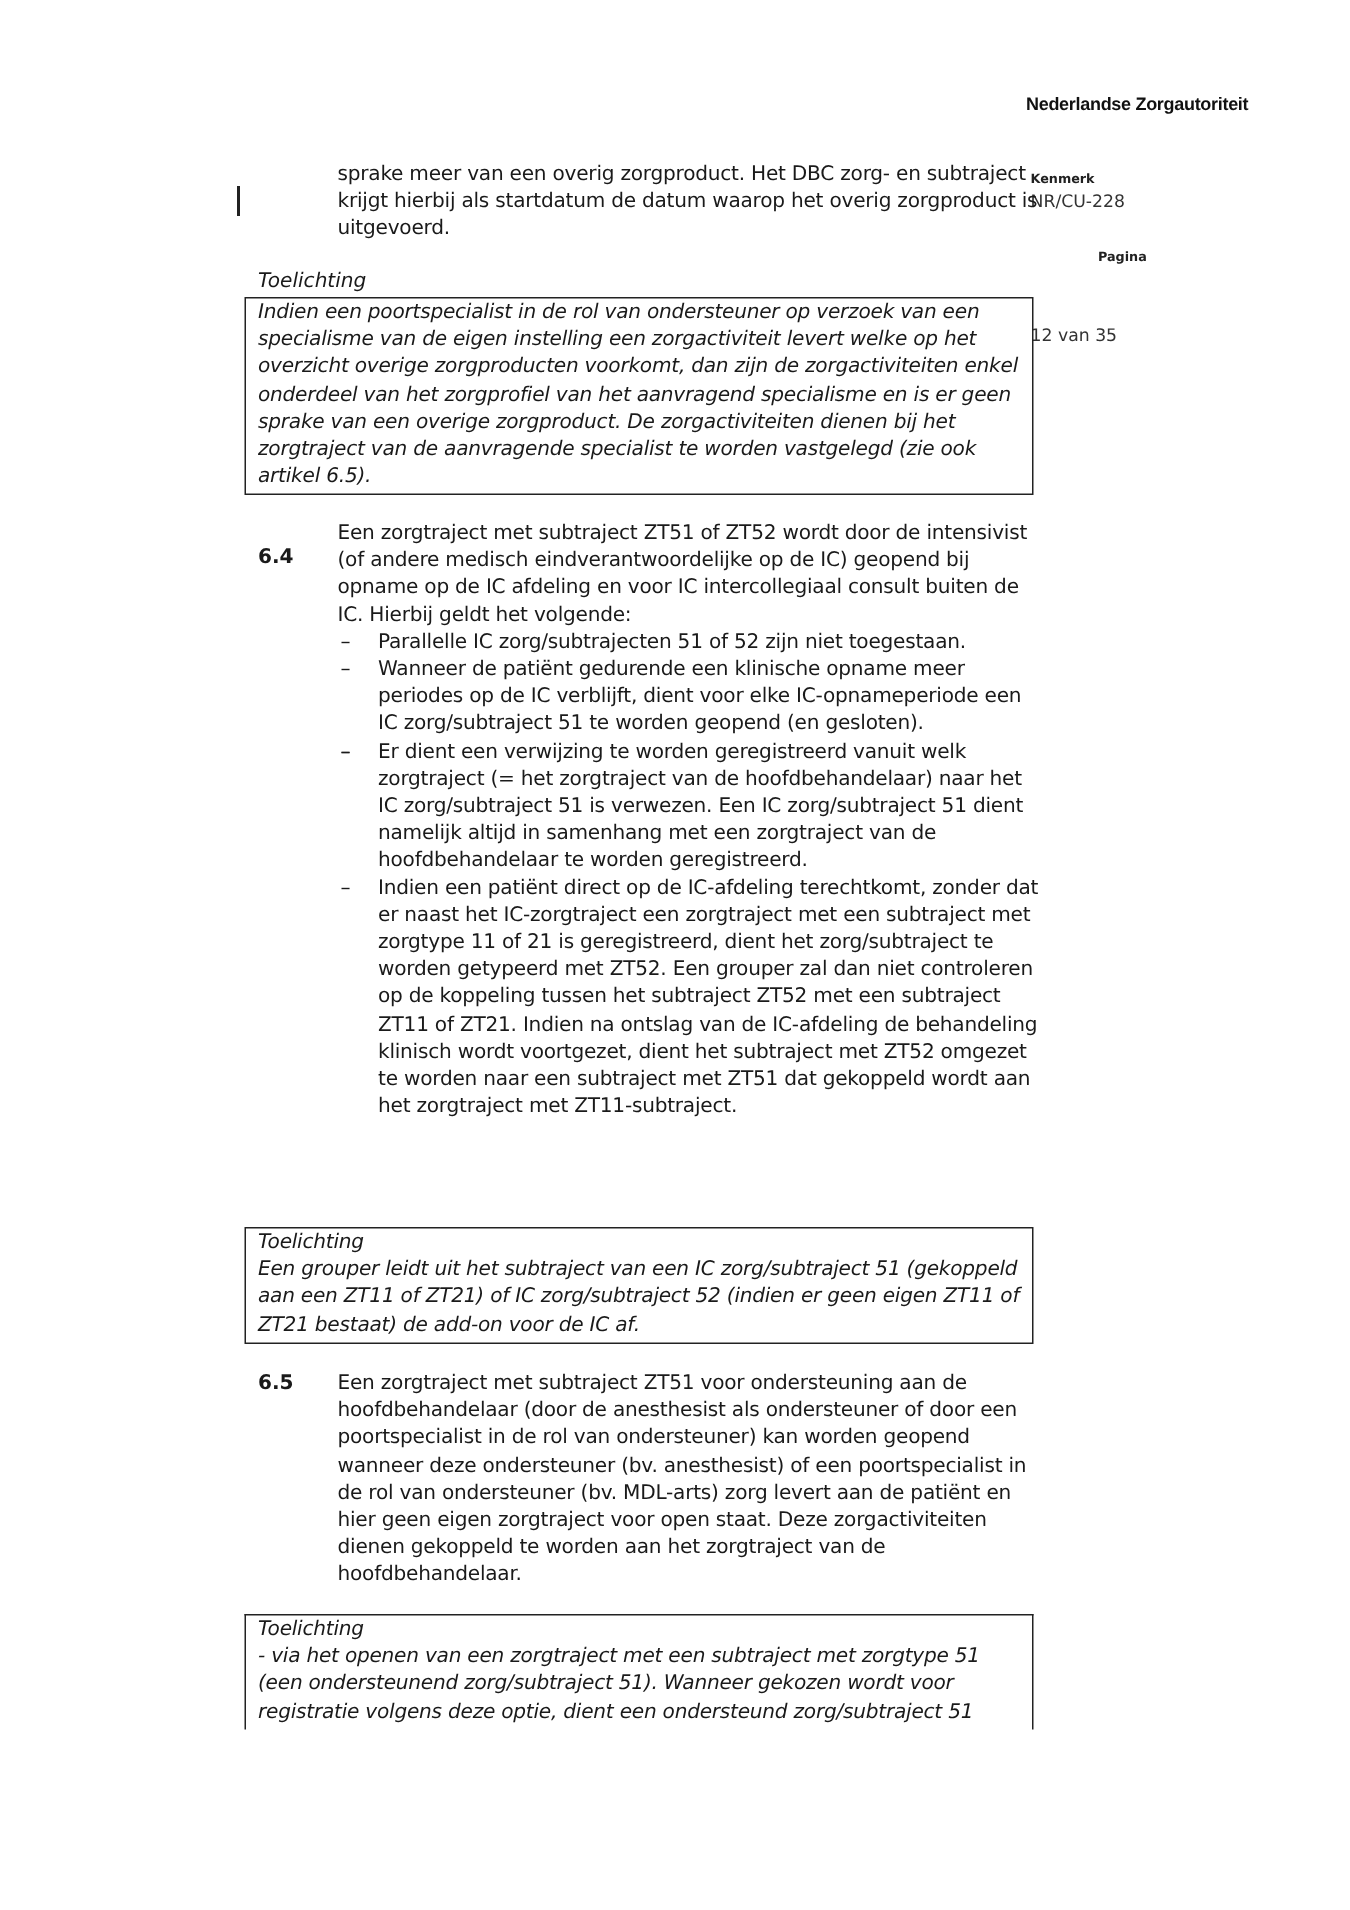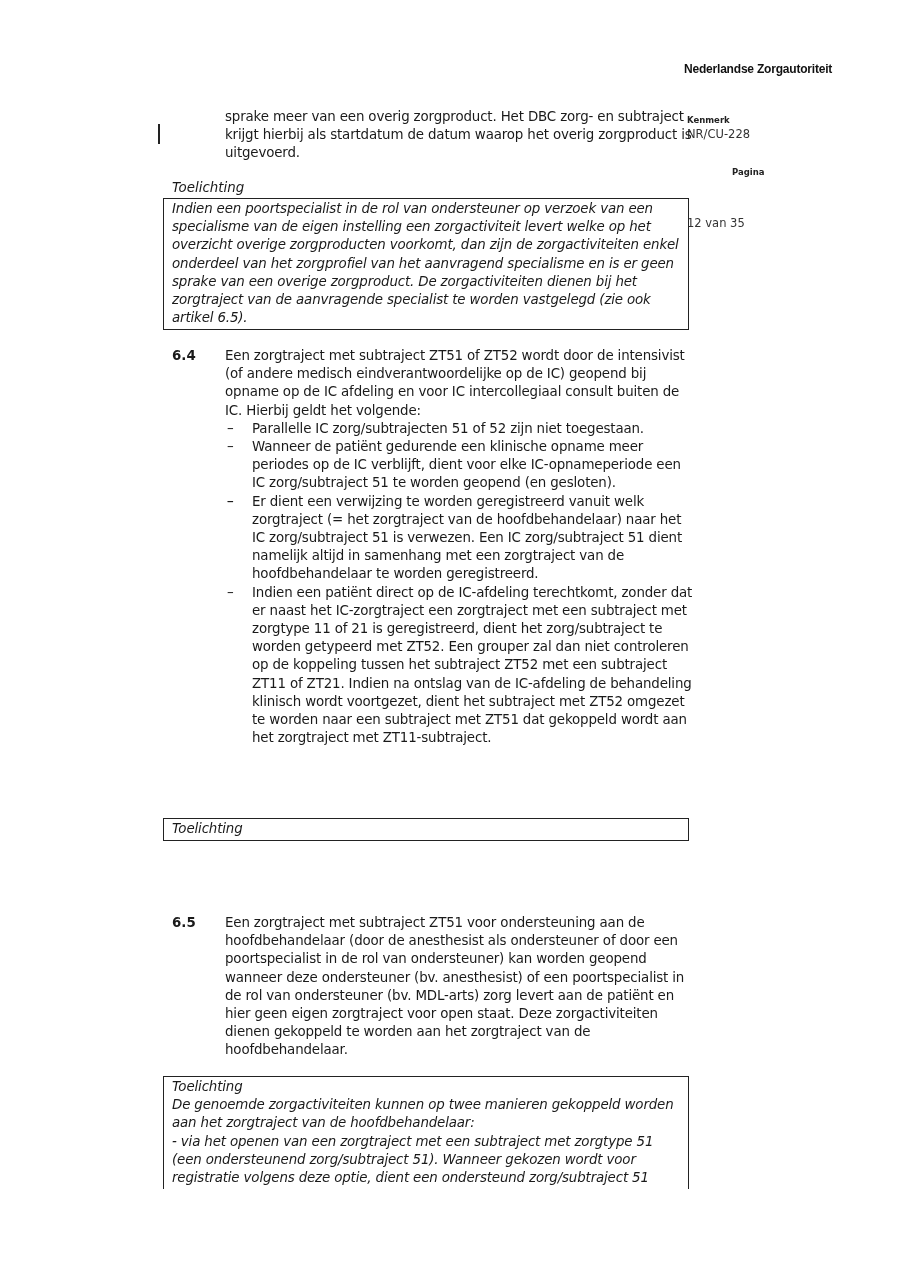--- a/index.html
+++ b/index.html
@@ -58,38 +58,38 @@
 
 <div class="para" style="top:108px;">
   <p>sprake meer van een overig zorgproduct. Het DBC zorg- en subtraject krijgt hierbij als startdatum de datum waarop het overig zorgproduct is uitgevoerd.</p>
 </div>
 
 <div class="label-outside">Toelichting</div>
 <div class="box" style="top:198px;">
   <p>Indien een poortspecialist in de rol van ondersteuner op verzoek van een specialisme van de eigen instelling een zorgactiviteit levert welke op het overzicht overige zorgproducten voorkomt, dan zijn de zorgactiviteiten enkel onderdeel van het zorgprofiel van het aanvragend specialisme en is er geen sprake van een overige zorgproduct. De zorgactiviteiten dienen bij het zorgtraject van de aanvragende specialist te worden vastgelegd (zie ook artikel 6.5).</p>
 </div>
 
-<div class="art-num" style="top:347px;text-align:right;">6.4</div>
+<div class="art-num" style="top:363px;text-align:right;">6.4</div>
 <div class="para" style="top:347px;">
   <p>Een zorgtraject met subtraject ZT51 of ZT52 wordt door de intensivist (of andere medisch eindverantwoordelijke op de IC) geopend bij opname op de IC afdeling en voor IC intercollegiaal consult buiten de IC. Hierbij geldt het volgende:</p>
   <ul class="bullets">
     <li><span class="dash">–</span><span>Parallelle IC zorg/subtrajecten 51 of 52 zijn niet toegestaan.</span></li>
     <li><span class="dash">–</span><span>Wanneer de patiënt gedurende een klinische opname meer periodes op de IC verblijft, dient voor elke IC-opnameperiode een IC zorg/subtraject 51 te worden geopend (en gesloten).</span></li>
     <li><span class="dash">–</span></li>
     <li><span class="dash">–</span><span>Er dient een verwijzing te worden geregistreerd vanuit welk zorgtraject (= het zorgtraject van de hoofdbehandelaar) naar het IC zorg/subtraject 51 is verwezen. Een IC zorg/subtraject 51 dient namelijk altijd in samenhang met een zorgtraject van de hoofdbehandelaar te worden geregistreerd.</span></li>
     <li><span class="dash">–</span><span>Indien een patiënt direct op de IC-afdeling terechtkomt, zonder dat er naast het IC-zorgtraject een zorgtraject met een subtraject met zorgtype 11 of 21 is geregistreerd, dient het zorg/subtraject te worden getypeerd met ZT52. Een grouper zal dan niet controleren op de koppeling tussen het subtraject ZT52 met een subtraject ZT11 of ZT21. Indien na ontslag van de IC-afdeling de behandeling klinisch wordt voortgezet, dient het subtraject met ZT52 omgezet te worden naar een subtraject met ZT51 dat gekoppeld wordt aan het zorgtraject met ZT11-subtraject.</span></li>
   </ul>
 </div>
 
 <div class="box" style="top:818px;">
   <div class="title">Toelichting</div>
+  <p>Een grouper leidt uit het subtraject van een IC zorg/subtraject 51 (gekoppeld aan een ZT11 of ZT21) of IC zorg/subtraject 52 (indien er geen eigen ZT11 of ZT21 bestaat) de add-on voor de IC af.</p>
 </div>
 
 <div class="art-num" style="top:914px;">6.5</div>
 <div class="para" style="top:914px;">
   <p>Een zorgtraject met subtraject ZT51 voor ondersteuning aan de hoofdbehandelaar (door de anesthesist als ondersteuner of door een poortspecialist in de rol van ondersteuner) kan worden geopend wanneer deze ondersteuner (bv. anesthesist) of een poortspecialist in de rol van ondersteuner (bv. MDL-arts) zorg levert aan de patiënt en hier geen eigen zorgtraject voor open staat. Deze zorgactiviteiten dienen gekoppeld te worden aan het zorgtraject van de hoofdbehandelaar.</p>
 </div>
 
 <div class="box open-bottom" style="top:1076px;">
   <div class="title">Toelichting</div>
-  <p>De genoemde zorgactiviteiten kunnen op twee manieren gekoppeld worden aan het zorgtraject van de hoofdbehandelaar:</p>
   <p>- via het openen van een zorgtraject met een subtraject met zorgtype 51 (een ondersteunend zorg/subtraject 51). Wanneer gekozen wordt voor registratie volgens deze optie, dient een ondersteund zorg/subtraject 51</p>
 </div>
 
 </body></html>

